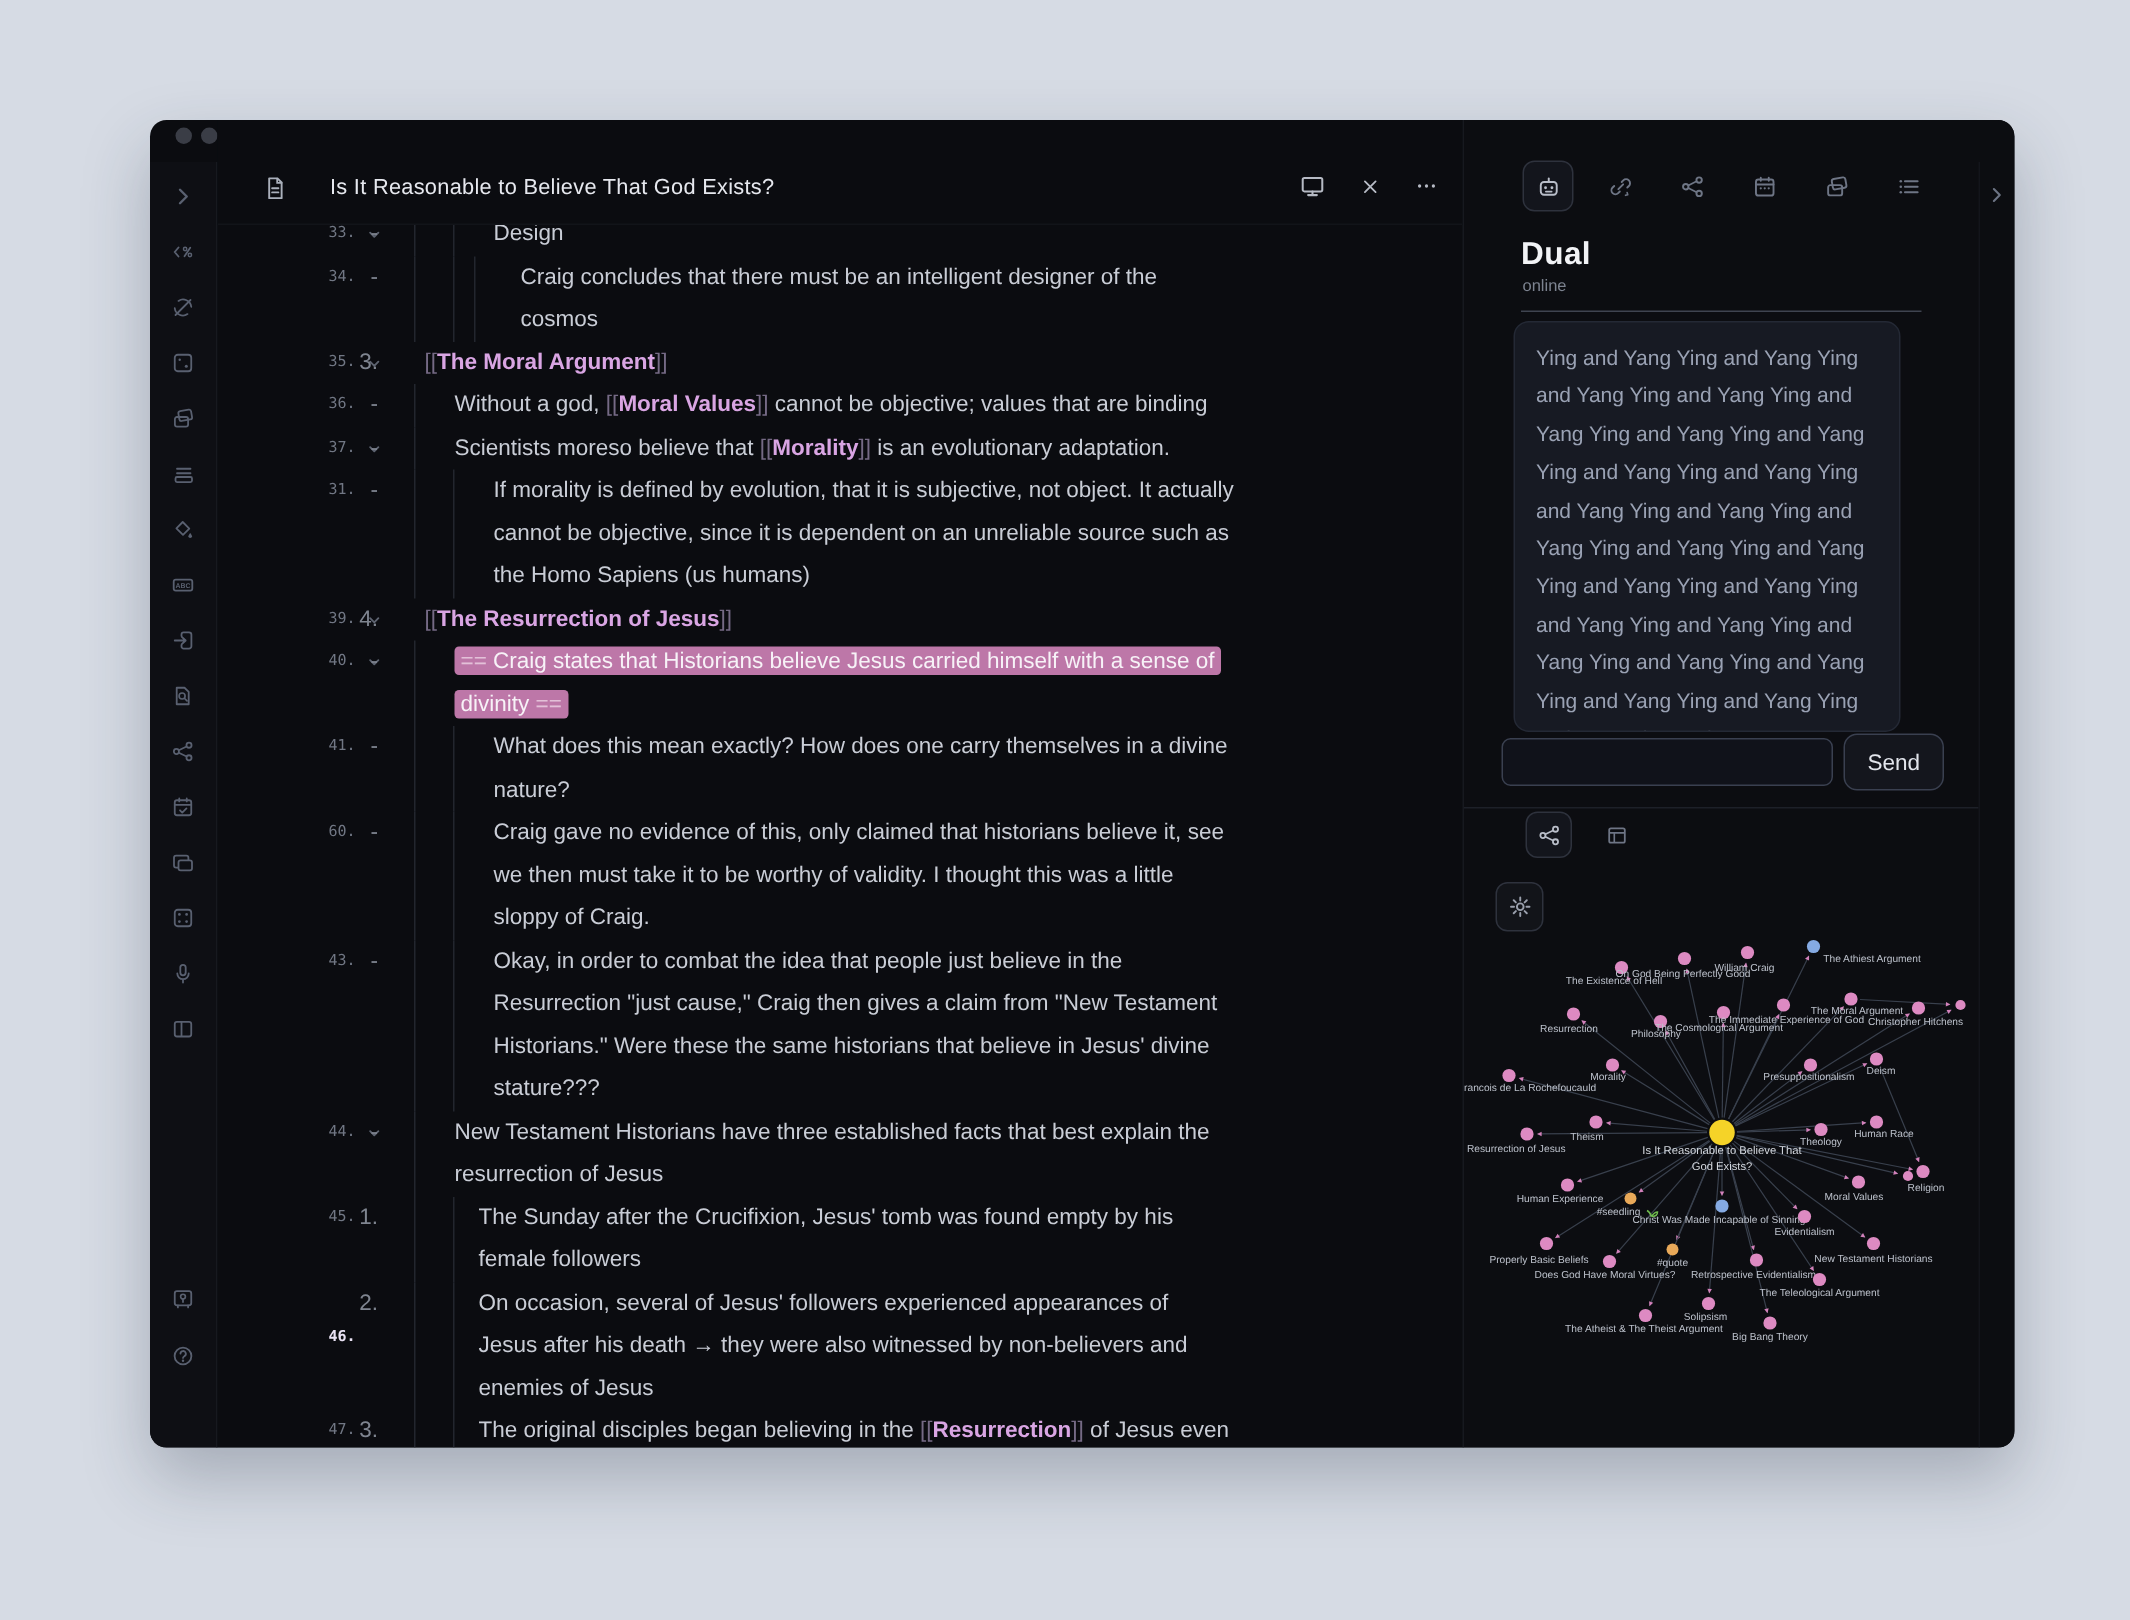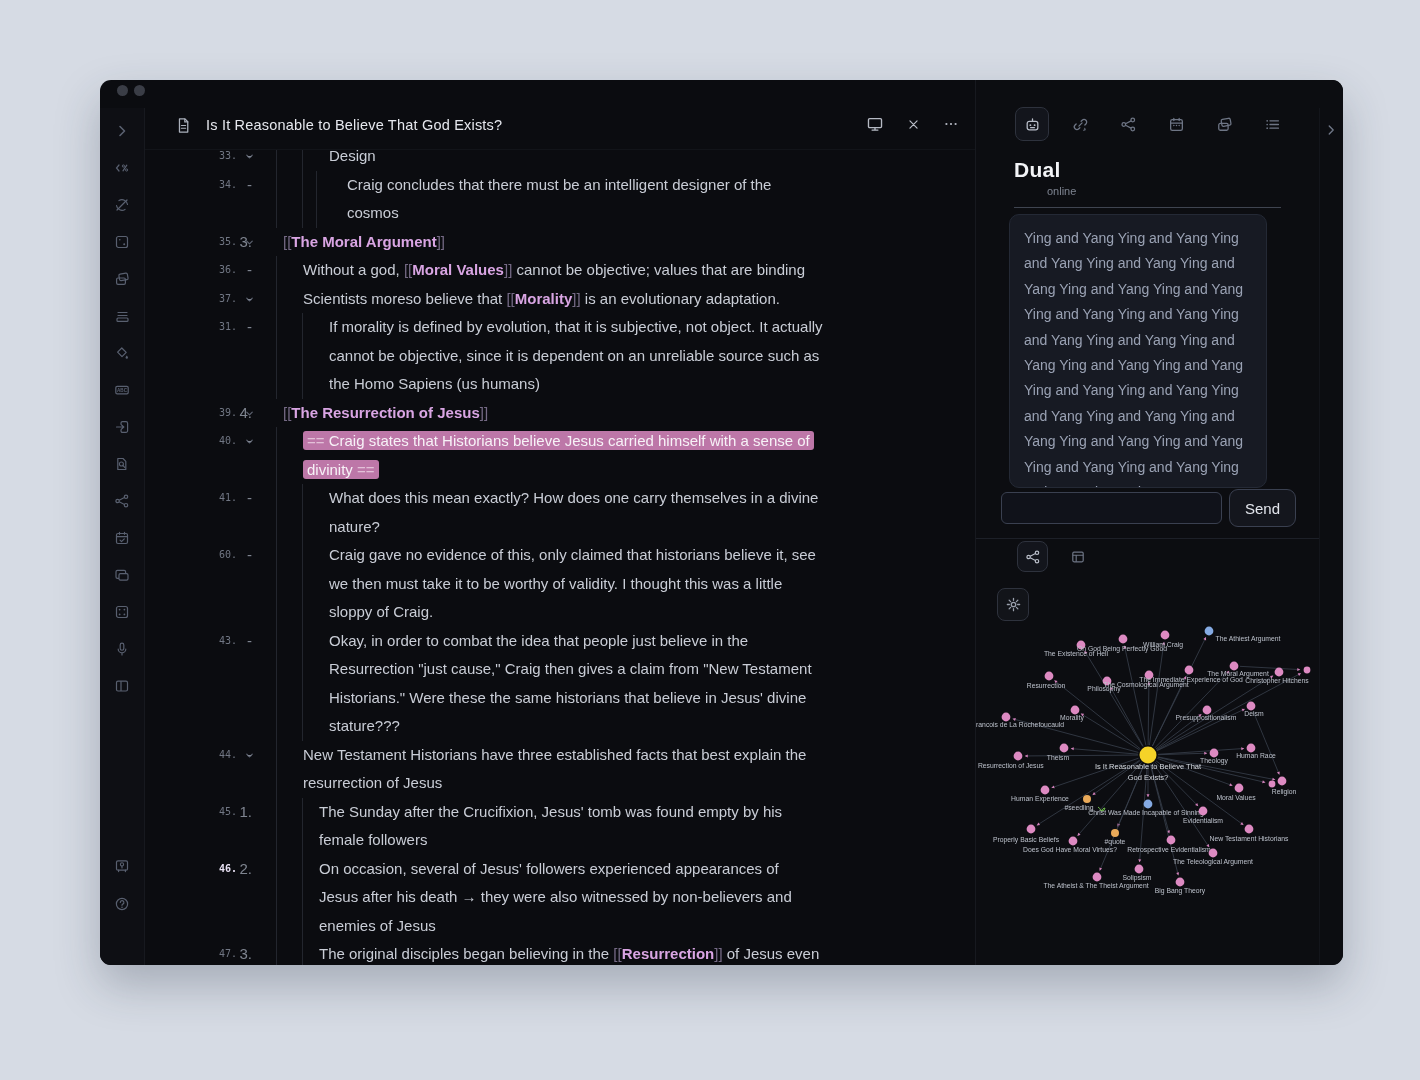--- a/index.html
+++ b/index.html
@@ -10,48 +10,48 @@
   .tl span { width:11px; height:11px; border-radius:50%; background:#3a3d46; }
   
   .rail { position:absolute; left:0; top:28px; bottom:0; width:45px; background:#0e0f14; border-right:1px solid #17191f; }
   .rail-icons { position:absolute; top:12px; left:0; right:0; display:flex; flex-direction:column; align-items:center; gap:15px; }
   .rail-bottom { position:absolute; bottom:12px; left:0; right:0; display:flex; flex-direction:column; align-items:center; gap:16px; }
   .rail-btn { width:22px; height:22px; display:flex; align-items:center; justify-content:center; color:#596070; cursor:pointer; }
   .ic { display:block; }
   
   .editor { position:absolute; left:45px; top:0; width:830px; height:885px; background:#0b0c10; overflow:hidden; }
   .ed-header { position:absolute; left:0; right:0; top:0; height:70px; background:#0b0c10; z-index:5; border-bottom:1px solid #121419; }
-  .ed-title-row { position:absolute; left:27px; top:34px; display:flex; align-items:center; gap:12px; color:#e8eaef; }
+  .ed-title-row { position:absolute; left:27px; top:34px; display:flex; align-items:center; gap:26px; color:#e8eaef; }
   .ed-title { font-size:14.5px; font-weight:500; letter-spacing:.2px; color:#e6e8ee; }
   .ed-hicons { position:absolute; right:13px; top:33px; display:flex; gap:16px; color:#aeb3bd; align-items:center; }
   .ed-hicons .rail-btn { color:#b6bac4; }
   .doc { position:absolute; left:0; right:0; top:70px; bottom:0; overflow:hidden; z-index:1; }
   .doc-inner { margin-top:-8px; }
   .row { display:flex; font-size:15px; line-height:28.5px; color:#c9cdd6; }
   .gut { width:92px; text-align:right; flex:none; font-family:"DejaVu Sans Mono",monospace; font-size:10px; color:#717784; user-select:none; }
-  .gut.active { color:#e9e2f4; font-weight:bold; }
+  .gut.active { color:#e9e2f4; font-weight:bold;margin-top:23px; }
   .chev { width:22px; flex:none; padding-left:7px; color:#5d6370; }
   .chev svg { margin-top:9px; }
   .body { position:relative; flex:1; max-width:660px; }
   .bar { position:absolute; top:0; bottom:0; width:1px; background:#23262e; }
   .mk { position:absolute; right:100%; margin-right:7px; color:#7f8590; white-space:nowrap; }
   .d1 { padding-left:24px; } .d2 { padding-left:44px; } .d3 { padding-left:70px; } .d3n { padding-left:60px; } .d4 { padding-left:88px; }
   .lk { color:#d9a5e3; font-weight:bold; cursor:pointer; }
   .bk { color:#756a85; }
   .hl { background:#bd77a8; color:#f7f2f7; border-radius:3px; padding:1px 4px; -webkit-box-decoration-break:clone; box-decoration-break:clone; }
   .hm { color:#e3c0d8; }
   
   .panel { position:absolute; left:875px; top:0; width:368px; height:885px; background:#0c0d11; border-left:1px solid #17191f; }
   .strip-div { position:absolute; left:343px; top:28px; bottom:0; width:1px; background:#13151b; }
   .panel-collapse { position:absolute; left:348px; top:43px; color:#6d7484; cursor:pointer; }
   .ptabs { position:absolute; left:39px; top:27px; display:flex; gap:14px; align-items:center; }
   .ptab { width:34px; height:34px; display:flex; align-items:center; justify-content:center; color:#6e7585; border-radius:8px; cursor:pointer; }
   .ptab.active { border:1px solid #2e323d; background:#13151c; color:#b9bec9; }
   .dual-title { position:absolute; left:38px; top:78px; font-size:21px; font-weight:bold; color:#f2f3f6; letter-spacing:.3px; }
-  .dual-status { position:absolute; left:39px; top:105px; font-size:11px; color:#7d8390;margin-left:32px; }
+  .dual-status { position:absolute; left:39px; top:105px; font-size:11px; color:#7d8390; }
   .dual-div { position:absolute; left:38px; top:127px; width:267px; height:1px; background:#3f4450; }
   .bubble { position:absolute; left:33px; top:134px; width:258px; height:274px; background:#171a23; border:1px solid #242935; border-radius:10px; padding:11px 14px; font-size:14px; line-height:25.4px; color:#9aa2b4; overflow:hidden; }
   .chat-input { position:absolute; left:25px; top:412px; width:221px; height:32px; background:#10121a; border:1px solid #3a4050; border-radius:6px; color:#c8ccd6; font-size:13px; padding:0 10px; font-family:"Liberation Sans",sans-serif; outline:none; }
   .send-btn { position:absolute; left:253px; top:409px; width:67px; height:38px; background:#14161d; border:1px solid #3a4050; border-radius:9px; color:#e2e5ec; font-size:15px; font-family:"Liberation Sans",sans-serif; cursor:pointer; }
   .panel-div2 { position:absolute; left:0; top:458px; width:343px; height:1px; background:#1d2028; }
   .gtabs { position:absolute; left:41px; top:461px; display:flex; gap:14px; align-items:center; }
   .gear-btn { position:absolute; left:21px; top:508px; width:32px; height:33px; border:1px solid #2e323d; background:#121419; border-radius:8px; display:flex; align-items:center; justify-content:center; color:#9aa0ad; cursor:pointer; }
   .graph-wrap { position:absolute; left:0; top:540px; width:368px; height:345px; }
 </style>
 </head>

